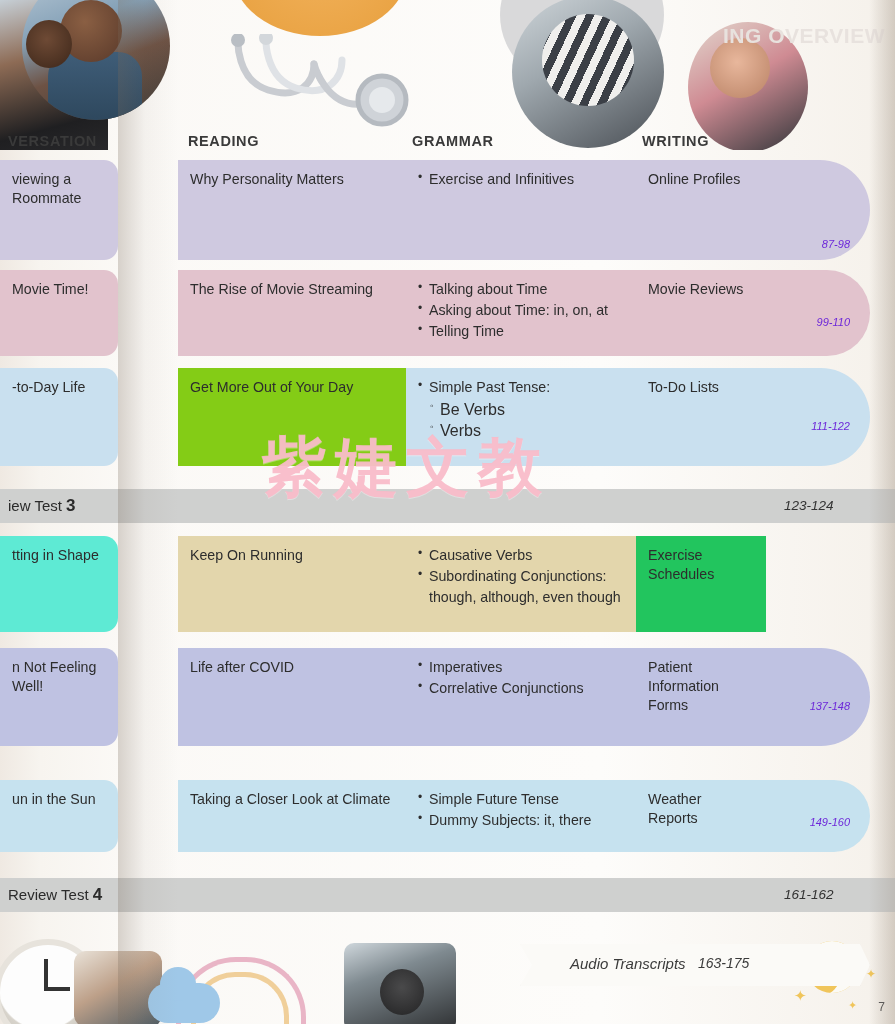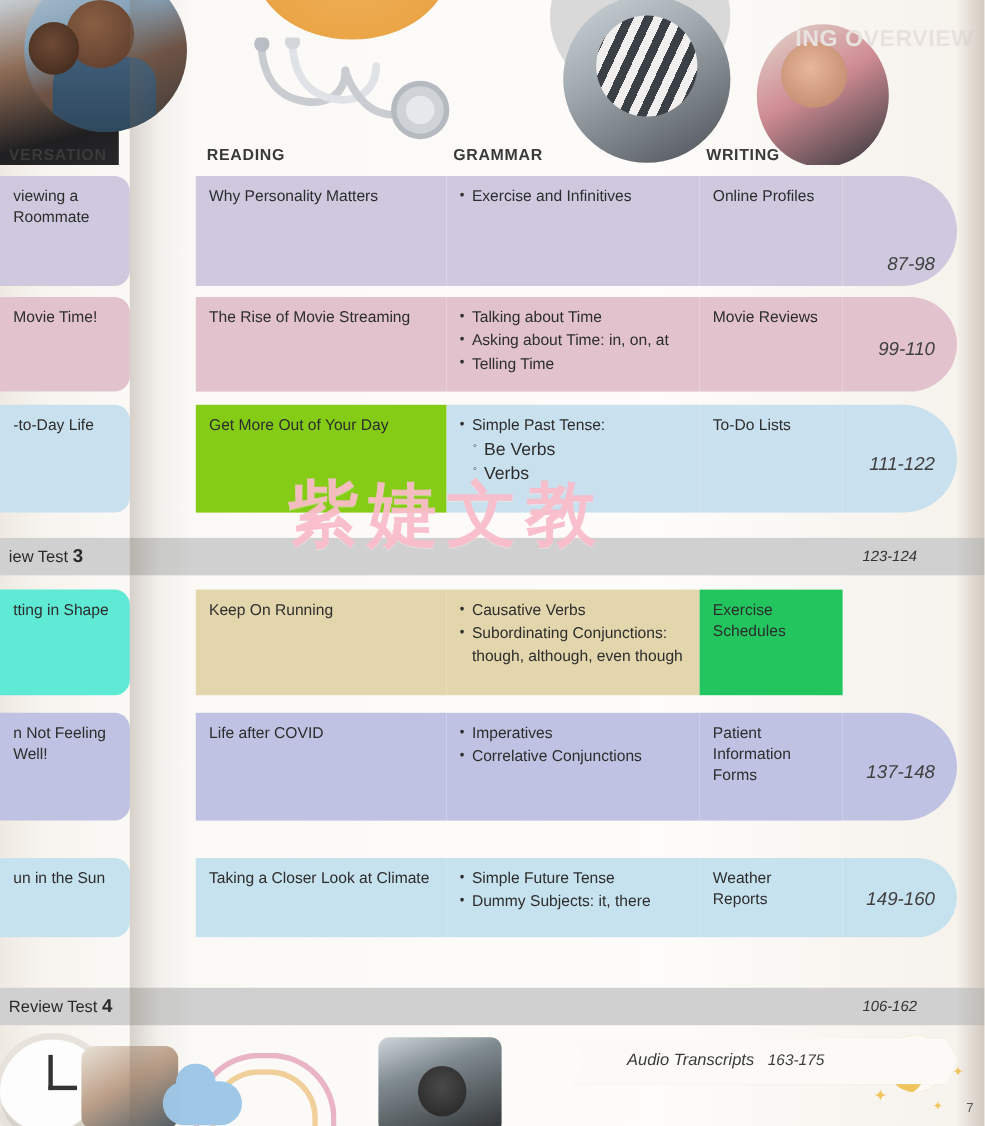--- a/index.html
+++ b/index.html
@@ -69,21 +69,21 @@
   .ch-writ{left:642px;}
 
   
   .row{position:absolute;left:0;width:895px;}
   .cell{position:absolute;top:0;box-sizing:border-box;padding:10px 12px 8px 12px;font-size:14.2px;line-height:1.34;color:#2d2d2d;}
   .c-conv{left:0;width:118px;border-radius:0 14px 14px 0;}
   .c-read{left:178px;width:228px;}
   .c-gram{left:406px;width:230px;}
   .c-writ{left:636px;width:130px;}
   .c-page{left:766px;width:104px;border-radius:0 999px 999px 0;}
-  .pagenum{position:absolute;right:20px;bottom:8px;font-size:17px;font-style:italic;color:#404040;}
+  .pagenum{position:absolute;right:20px;bottom:8px;font-size:11px;font-style:italic;color:#6d28d9;}
   .cell ul{margin:0;padding:0;list-style:none;}
   .cell li{position:relative;padding-left:11px;margin-bottom:2px;}
   .cell li:before{content:"•";position:absolute;left:0;top:-1px;font-size:12px;}
   .cell li.sub{padding-left:22px;font-size:16px;margin-bottom:0;}
   .cell li.sub:before{content:"◦";left:12px;font-size:10px;top:0;}
   .cont{padding-left:11px;}
 
   
   .review{position:absolute;left:0;width:895px;height:34px;background:#cfd0cf;}
   .review .lbl{position:absolute;left:8px;top:7px;font-size:15px;color:#2b2b2b;}
@@ -289,26 +289,26 @@
     </ul>
   </div>
   <div class="cell c-writ" style="height:72px;background:#c6e2ef;">
     <span>Weather Reports</span>
   </div>
   <div class="cell c-page" style="height:72px;background:#c6e2ef;">
     <span class="pagenum" style="bottom:22px;">149-160</span>
   </div>
 </div>
 
-<div class="review" style="top:878px;margin-top:20px;">
+<div class="review" style="top:878px;">
   <div class="lbl">
     <span>Review Test</span>
     <b>4</b>
   </div>
-  <div class="pg">106-162</div>
+  <div class="pg">161-162</div>
 </div>
 
 <div class="botband">
   <div class="clock"></div>
   <div class="manphoto"></div>
   <div class="rainbow"></div>
   <div class="cloud"></div>
   <div class="gorilla"></div>
   <div class="moon"></div>
   <div class="star" style="left:794px;top:62px;">✦</div>

